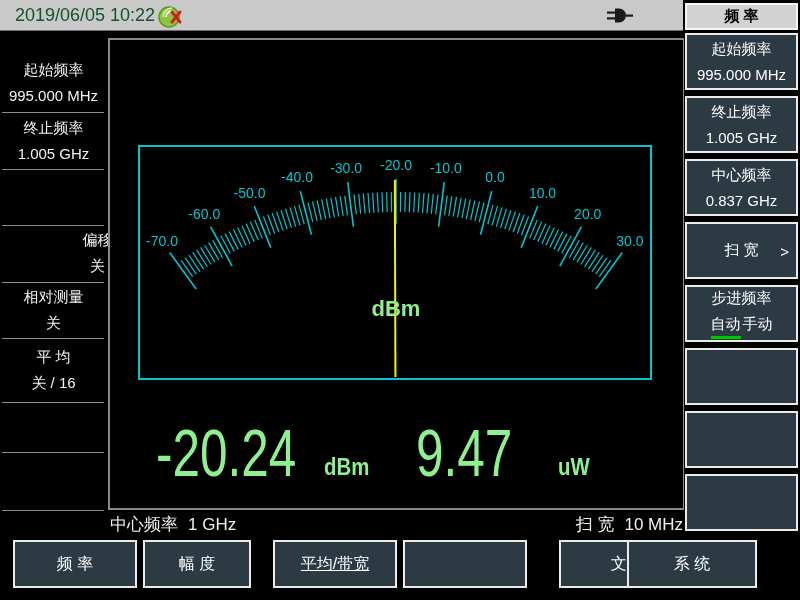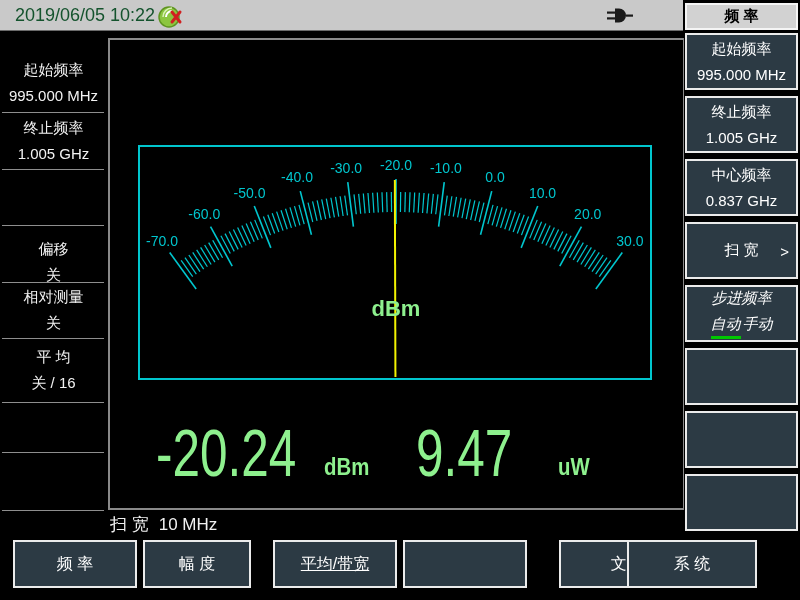--- a/index.html
+++ b/index.html
@@ -81,21 +81,21 @@
       <div>起始频率</div>
       <div>995.000 MHz</div>
     </div>
     <div class="lp-section" style="top: 81px; height: 57px;">
       <div>终止频率</div>
       <div>1.005 GHz</div>
     </div>
     <div class="lp-divider" style="top: 81px;"></div>
     <div class="lp-section" style="top: 138px; height: 56px;"></div>
     <div class="lp-divider" style="top: 138px;"></div>
-    <div class="lp-section" style="top: 203px; height: 57px;">
+    <div class="lp-section" style="top: 194px; height: 57px; padding-left: 44px;">
       <div>偏移</div>
       <div>关</div>
     </div>
     <div class="lp-divider" style="top: 194px;"></div>
     <div class="lp-section" style="top: 251px; height: 56px;">
       <div>相对测量</div>
       <div>关</div>
     </div>
     <div class="lp-divider" style="top: 251px;"></div>
     <div class="lp-section" style="top: 307px; height: 64px;">
@@ -231,20 +231,23 @@
   <div id="readings">
       <div class="reading-val" style="left: 46px; top: 380px;">-20.24</div>
       <div class="reading-unit" style="left: 214px; top: 413px;">dBm</div>
       <div class="reading-val" style="left: 306px; top: 380px;">9.47</div>
       <div class="reading-unit" style="left: 448px; top: 413px;">uW</div>
     </div>
 </div>
 
 <div class="abs status-line">
   <span class="grp">
+    <span>中心频率</span><span class="val">1 GHz</span>
+  </span>
+  <span class="grp">
     <span>扫 宽</span><span class="val">10 MHz</span>
   </span>
 </div>
 
 <div class="abs right-col">
   <div class="menu-header">频 率</div>
   <div id="softkeys">
       <div class="softkey" style="top: 33px; height: 57px;">
         <div>起始频率</div>
         <div>995.000 MHz</div>
@@ -254,21 +257,21 @@
         <div>1.005 GHz</div>
       </div>
       <div class="softkey" style="top: 159px; height: 57px;">
         <div>中心频率</div>
         <div>0.837 GHz</div>
       </div>
       <div class="softkey" style="top: 222px; height: 57px;">
         <div>扫 宽</div>
         <span class="arrow">&gt;</span>
       </div>
-      <div class="softkey" style="top: 285px; height: 57px; font-style: italic;">
+      <div class="softkey" style="top: 285px; height: 57px;">
         <div>步进频率</div>
         <div class="toggle-row">
           <span class="toggle-opt sel">自动</span>
           <span class="toggle-opt">手动</span>
         </div>
       </div>
       <div class="softkey" style="top: 348px; height: 57px;"></div>
       <div class="softkey" style="top: 411px; height: 57px;"></div>
       <div class="softkey" style="top: 474px; height: 57px;"></div>
     </div>

